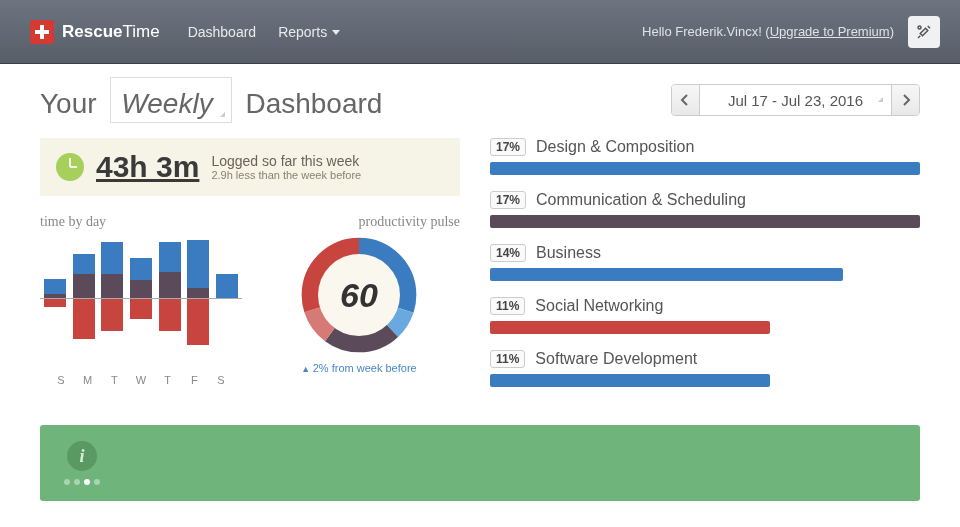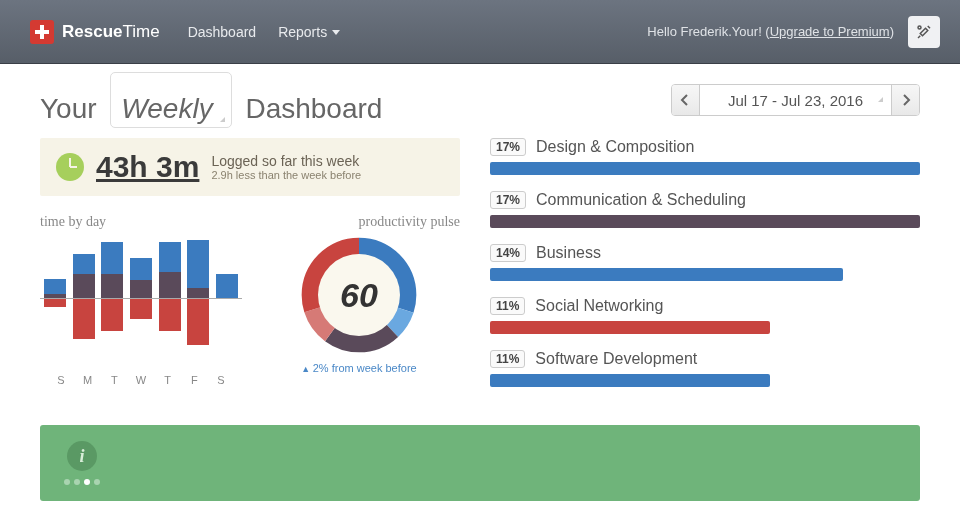--- a/index.html
+++ b/index.html
@@ -15,21 +15,21 @@
 .nav-link { color: #e8eaed; font-size: 14px; margin-right: 22px; cursor: pointer; }
 .nav-link.reports::after { content:""; display:inline-block; margin-left:5px; border-left:4px solid transparent; border-right:4px solid transparent; border-top:5px solid #e8eaed; vertical-align: middle; }
 .header-spacer { flex: 1; }
 .greeting { color: #dfe2e6; font-size: 13px; }
 .greeting a { color: #dfe2e6; text-decoration: underline; cursor: pointer; }
 .tools-btn { width: 32px; height: 32px; background: #f0f1f3; border-radius: 4px; margin-left: 14px; display:flex; align-items:center; justify-content:center; cursor:pointer; }
 
 
 .subheader { height: 60px; display: flex; align-items: center; padding: 12px 40px 0 40px; }
 .title { font-size: 28px; color: #666; font-weight: 300; }
-.period-select { display:inline-block; border: 1px solid #ddd; border-radius: 5px; padding: 20px 18px 2px 10px; margin: 10px 6px; color: #666; font-style: italic; position: relative; cursor:pointer; }
+.period-select { display:inline-block; border: 1px solid #ddd; border-radius: 0; padding: 10px 18px 2px 10px; margin: 10px 6px; color: #666; font-style: italic; position: relative; cursor:pointer; }
 .period-select::after { content:""; position:absolute; right:6px; bottom:5px; border-left:5px solid transparent; border-bottom:5px solid #ccc; }
 .sub-spacer { flex:1; }
 .date-nav { display:flex; align-items:center; border:1px solid #ccc; border-radius:4px; overflow:hidden; height:32px; }
 .date-arrow { width: 28px; height: 32px; background: linear-gradient(#f7f7f7,#e8e8e8); display:flex; align-items:center; justify-content:center; cursor:pointer; border-right:1px solid #ccc; }
 .date-arrow.right { border-right:none; border-left:1px solid #ccc; }
 .date-range { padding: 0 28px; font-size: 15px; color:#555; cursor:pointer; position:relative; }
 .date-range::after { content:""; position:absolute; right:8px; bottom:7px; border-left:5px solid transparent; border-bottom:5px solid #ccc; }
 
 
 .main { display:flex; padding: 14px 40px 0 40px; gap: 30px; }
@@ -94,21 +94,21 @@
 
 <div class="header">
   <div class="logo">
     <span class="logo-icon"></span>
     <span><span class="bold">Rescue</span><span>Time</span></span>
   </div>
   <div class="nav-link">Dashboard</div>
   <div class="nav-link reports">Reports</div>
   <div class="header-spacer"></div>
   <div class="greeting">
-    <span>Hello </span><span>Frederik.Your</span><span>! (</span><a>Upgrade to Premium</a><span>)</span>
+    <span>Hello </span><span>Frederik.Vincx</span><span>! (</span><a>Upgrade to Premium</a><span>)</span>
   </div>
   <div class="tools-btn">
     <svg width="18" height="18" viewBox="0 0 24 24" fill="none" stroke="#555" stroke-width="2">
         <path d="M14 7l3 3-7 7-3-3 7-7zM17 4l3 3"></path>
         <path d="M7 17l-3 3"></path>
         <circle cx="6" cy="6" r="2"></circle>
       </svg>
   </div>
 </div>
 

